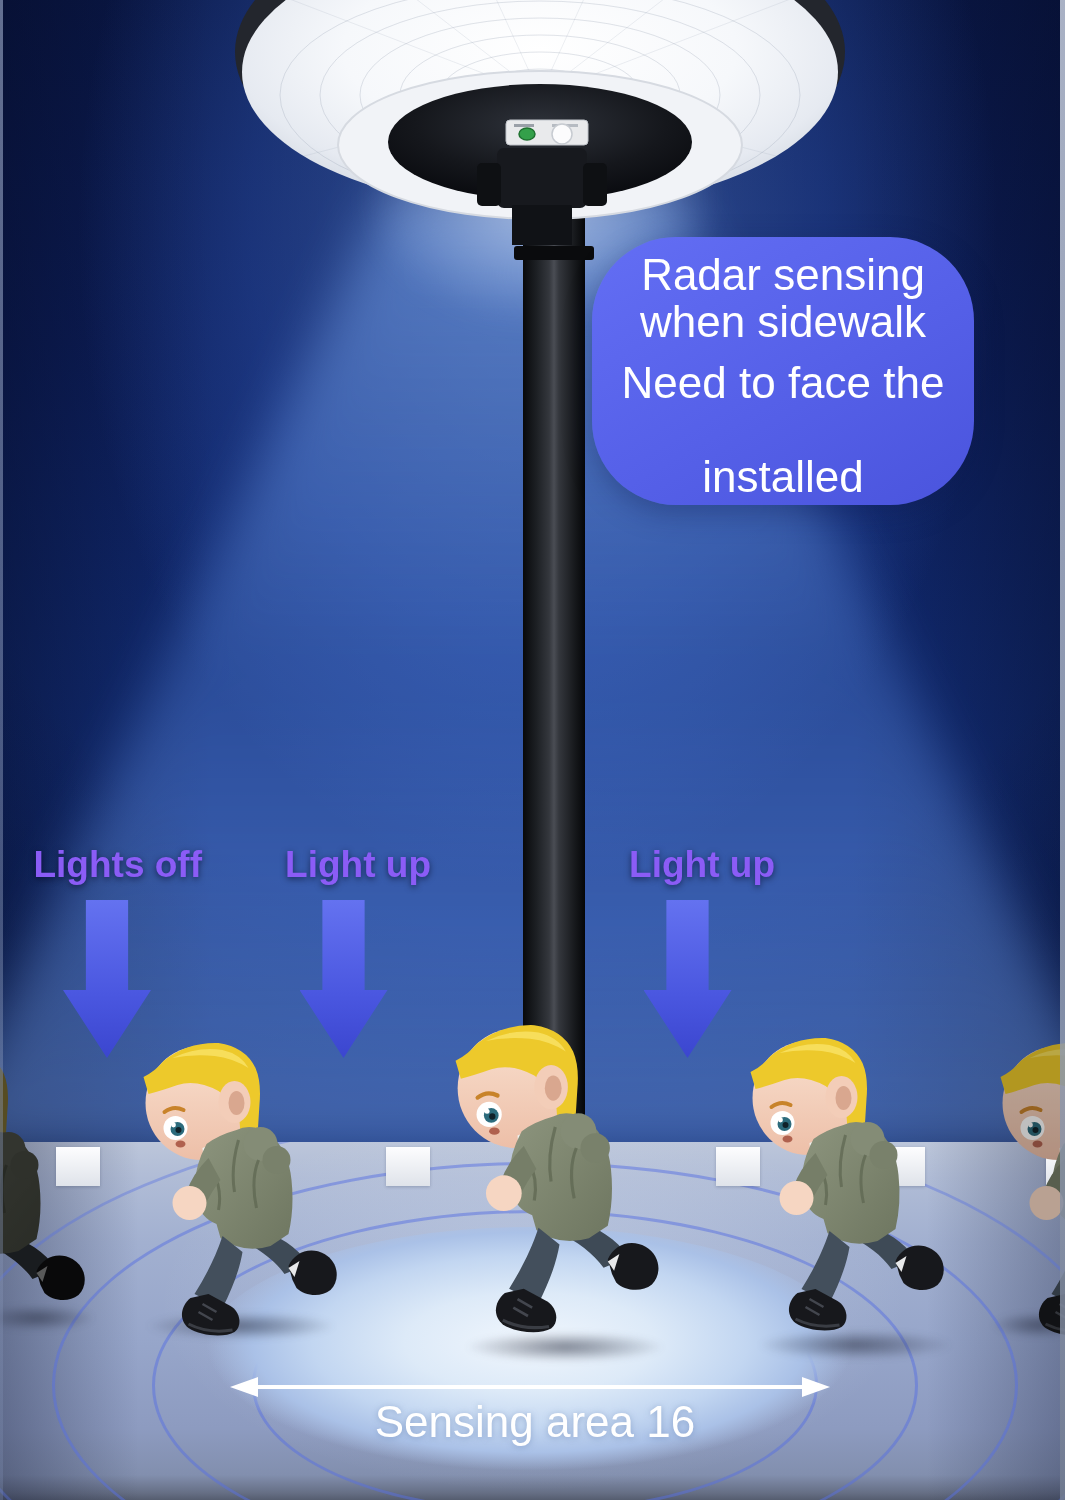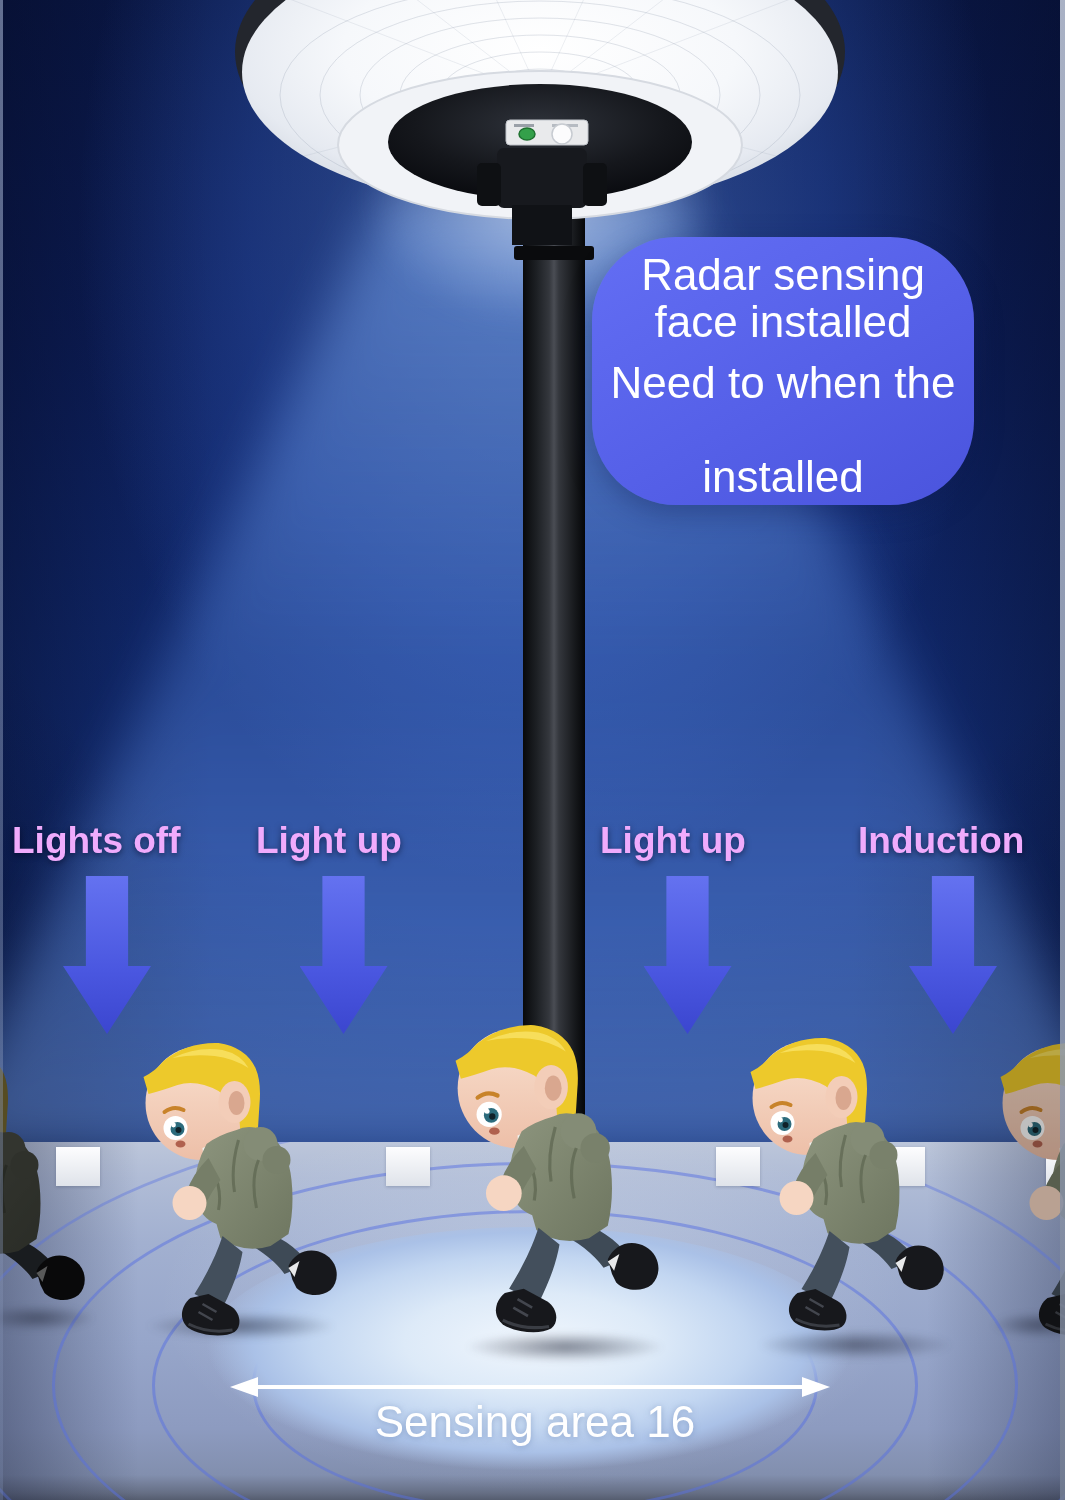--- a/index.html
+++ b/index.html
@@ -60,21 +60,21 @@
   
   .callout{
     position:absolute;left:592px;top:237px;width:382px;height:268px;border-radius:84px;
     background:linear-gradient(150deg,#636ef4 0%,#5560e8 55%,#4a54dd 100%);
     box-shadow:0 8px 28px rgba(15,25,80,.35);
     color:#fff;text-align:center;font-size:44px;line-height:47px;padding-top:14px;box-sizing:border-box;
   }
   .callout p{margin:0;}
   .callout p + p{margin-top:14px;}
   
-  .zone{position:absolute;top:820px;text-align:left;color:#f0abfc;}
+  .zone{position:absolute;top:844px;text-align:right;color:#8b5cf6;}
   .zone .zlabel{font-size:37px;font-weight:bold;text-shadow:0 2px 6px rgba(0,0,25,.55);}
   .zone .zarrow{
     width:88px;height:158px;margin:14px auto 0;
     clip-path:polygon(50% 100%,0% 57%,26% 57%,26% 0%,74% 0%,74% 57%,100% 57%);
     background:linear-gradient(180deg,#6472f0 0%,#4a57e0 60%,#3b46cf 100%);
   }
   .zone.z1{left:12px;width:190px;}
   .zone.z2{left:256px;width:175px;}
   .zone.z3{left:600px;width:175px;}
   .zone.z4{left:858px;width:190px;}
@@ -239,41 +239,37 @@
     <polygon points="0,13 28,3 28,23" fill="#ffffff"></polygon>
     <polygon points="600,13 572,3 572,23" fill="#ffffff"></polygon>
   </svg>
   <div class="sensing-text z9x">
     <div>Sensing area 16</div>
   </div>
 
   <div class="callout z10x">
     <p>
       <span>Radar sensing</span><br>
-      <span>face installed</span>
+      <span>when sidewalk</span>
     </p>
     <p>
-      <span>Need to when the</span><br>
+      <span>Need to face the</span><br>
       <br>
       <span>installed</span>
     </p>
   </div>
 
   <div class="zone z1 z10x">
     <div class="zlabel">Lights off</div>
     <div class="zarrow"></div>
   </div>
   <div class="zone z2 z10x">
     <div class="zlabel">Light up</div>
     <div class="zarrow"></div>
   </div>
   <div class="zone z3 z10x">
     <div class="zlabel">Light up</div>
     <div class="zarrow"></div>
   </div>
-  <div class="zone z4 z10x">
-    <div class="zlabel">Induction</div>
-    <div class="zarrow"></div>
-  </div>
 
   <div class="edge-left"></div>
   <div class="edge-right"></div>
 </div>
 
 </body></html>

